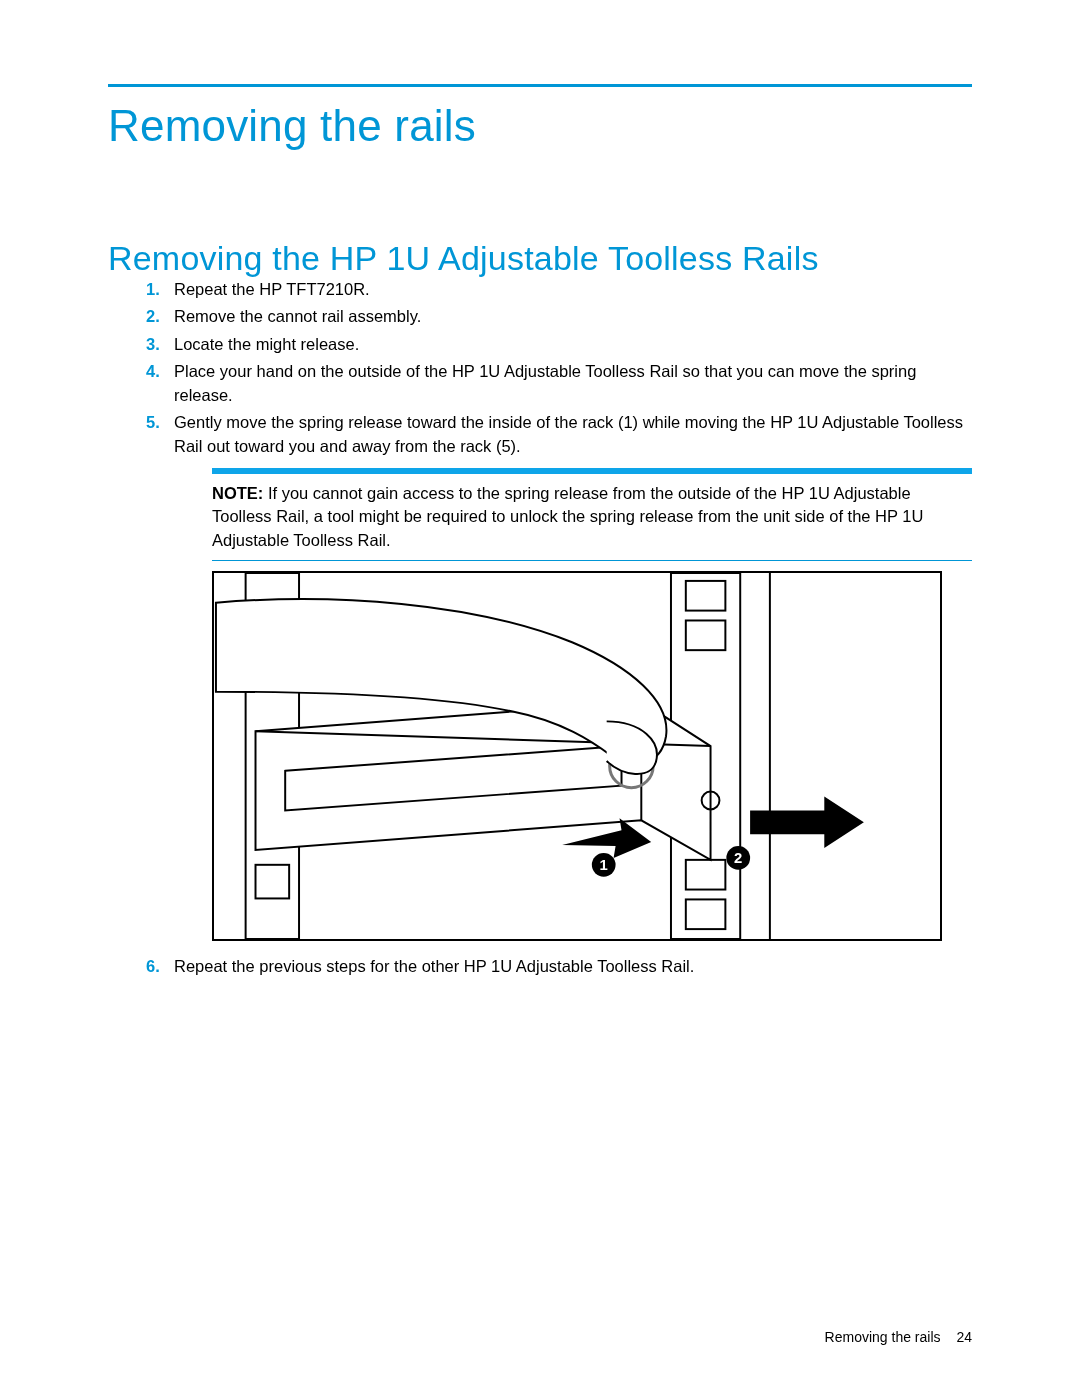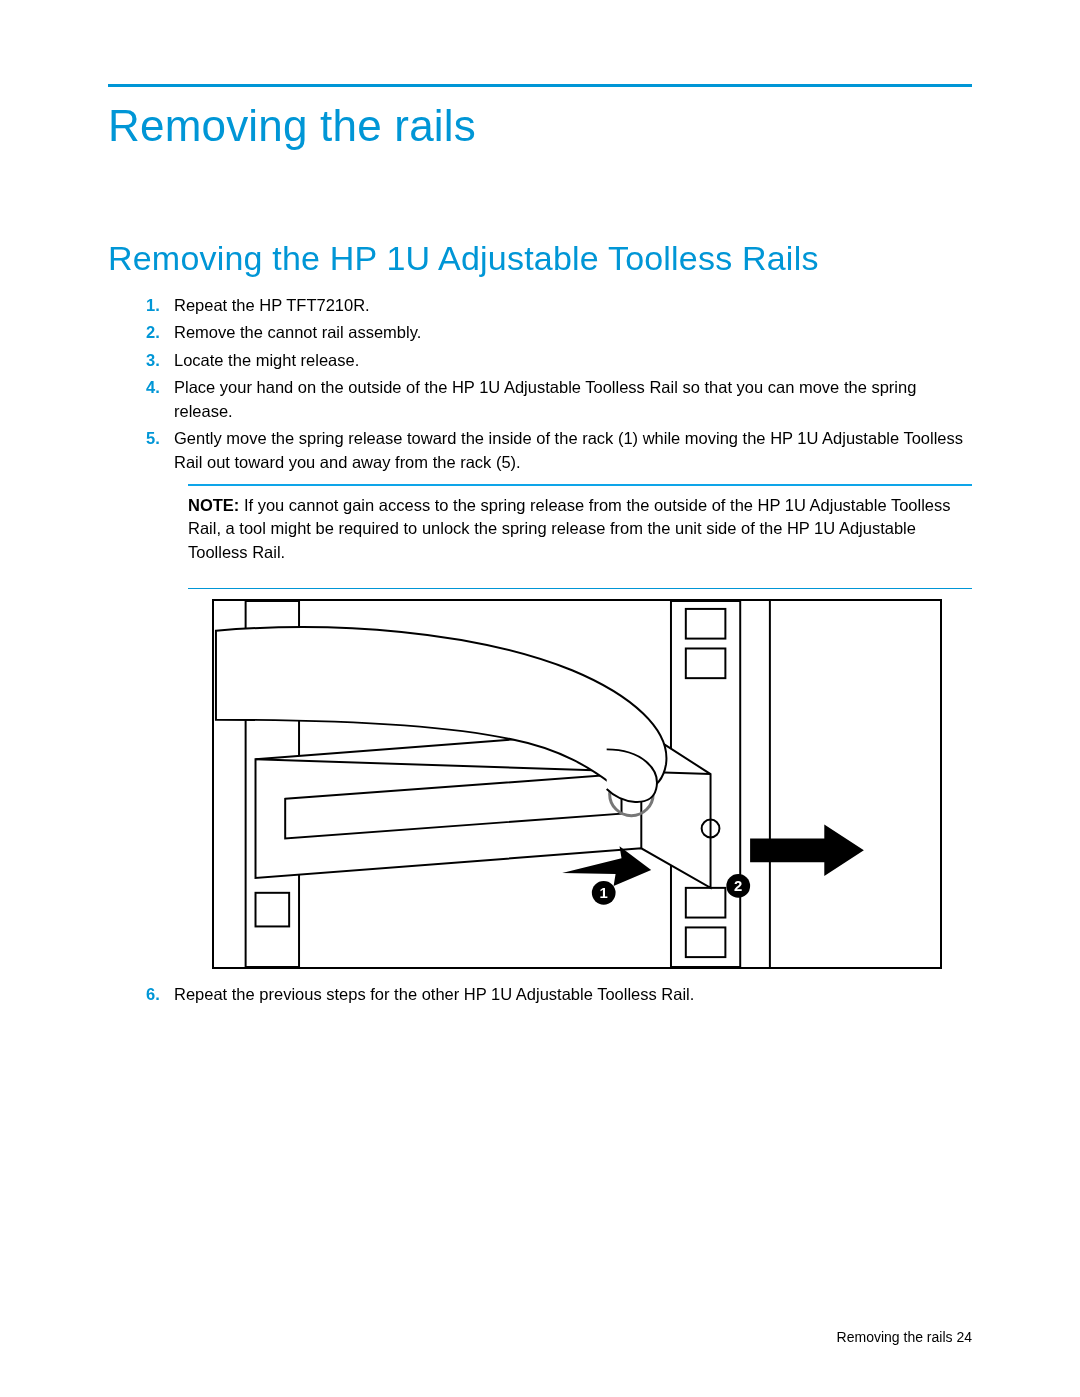--- a/index.html
+++ b/index.html
@@ -23,21 +23,20 @@
     font-weight: 400;
     color: #0096d6;
     letter-spacing: 0.2px;
     margin-bottom: 88px;
   }
   .h2 {
     font-size: 34px;
     font-weight: 400;
     color: #0096d6;
     letter-spacing: 0.2px;
-    margin-bottom: 16px;
   }
   .steps {
     font-size: 16.5px;
     line-height: 1.42;
     color: #000;
     margin-left: 38px;
   }
   .step {
     display: flex;
     margin-bottom: 4px;
@@ -45,24 +44,24 @@
   .step-num {
     color: #0096d6;
     font-weight: 700;
     min-width: 28px;
     flex: 0 0 28px;
   }
   .step-text {
     flex: 1;
   }
   .note-block {
-    border-top: 2px solid #0ea5e9;
+    border-top: 6px solid #0ea5e9;
     border-bottom: 1px solid #0096d6;
-    margin: 10px 0 10px 42px;
-    padding: 8px 0 24px 0;
+    margin: 10px 0 10px 66px;
+    padding: 8px 0 8px 0;
     font-size: 16.5px;
     line-height: 1.42;
   }
   .note-label {
     font-weight: 700;
   }
   .figure {
     margin: 10px 0 14px 66px;
     width: 730px;
     height: 370px;
@@ -78,20 +77,21 @@
     display: block;
   }
   .footer {
     position: absolute;
     bottom: 52px;
     right: 108px;
     font-size: 14px;
     color: #000;
   }
   .footer .pg {
+    margin-left: 12px;
   }
 </style>
 </head>
 <body>
 
 <div class="page">
   <div class="top-rule"></div>
 
   <div class="h1">Removing the rails</div>
 

